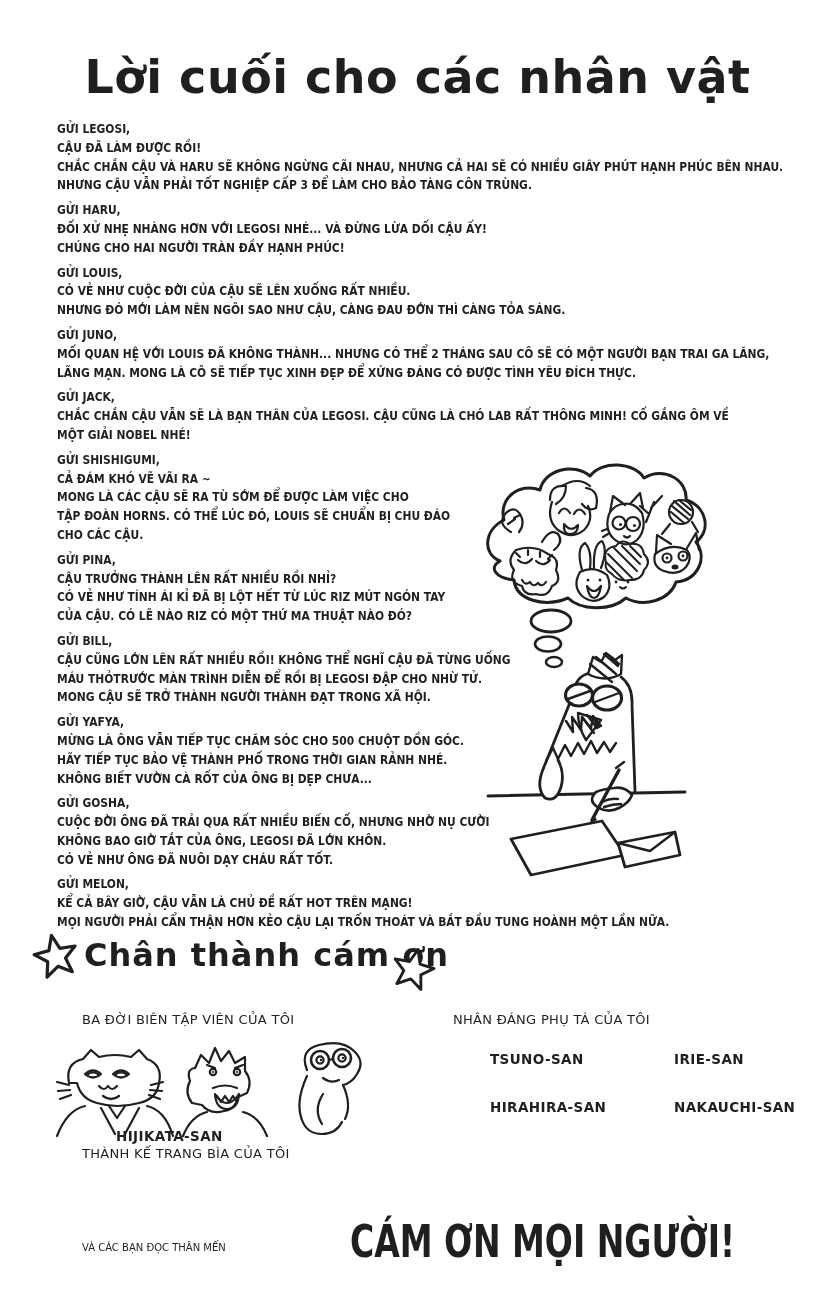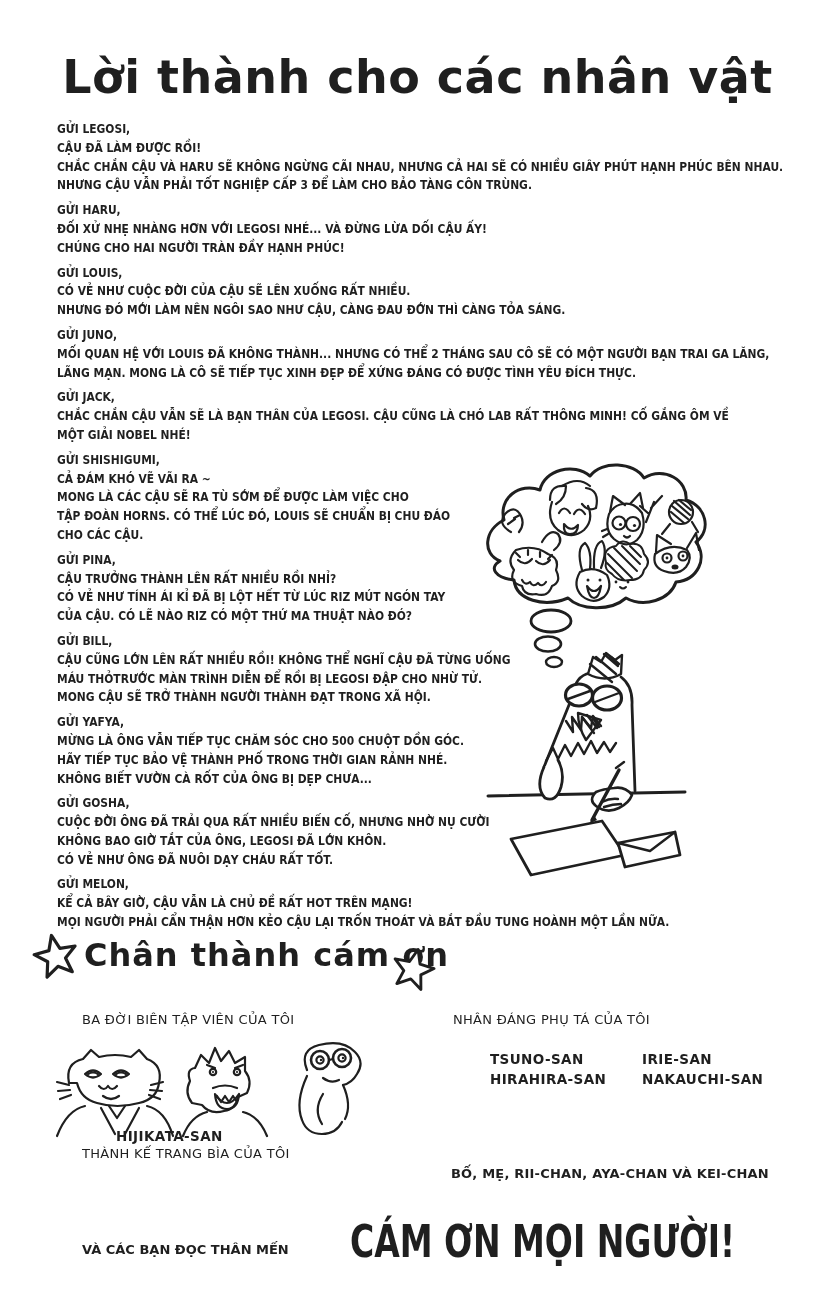--- a/index.html
+++ b/index.html
@@ -20,37 +20,37 @@
   .letter { margin-bottom:6px; }
   .letter .line { white-space:nowrap; }
   .illustration { pointer-events:none; }
   .headline {
     left:84px; top:936px; font-size:32px; font-weight:700; white-space:nowrap;
     letter-spacing:1px;
   }
   .credit-label { font-size:13px; font-weight:400; white-space:nowrap; letter-spacing:0.3px; }
   .assistants {
     left:490px; top:1051px; display:grid; grid-template-columns:152px auto;
-    row-gap:4px; font-size:13.5px; font-weight:700; letter-spacing:0.4px;
+    row-gap:4px; font-size:13.5px; font-weight:700; letter-spacing:0.4px;gap:32px;
   }
   .cover-name { left:116px; top:1128px; font-size:13.5px; font-weight:700; letter-spacing:0.4px; white-space:nowrap; }
   .family-line { left:451px; top:1166px; font-size:13px; font-weight:700; white-space:nowrap; letter-spacing:0.2px; }
-  .readers-line { left:82px; top:1242px; font-size:13px; font-weight:700; white-space:nowrap; }
+  .readers-line { left:82px; top:1242px; font-size:10px; font-weight:400; white-space:nowrap; }
   .final-message {
     left:350px; top:1216px; font-size:44px; font-weight:700; white-space:nowrap;
     transform:scaleX(0.75); transform-origin:0 0; letter-spacing:0px;
   }
   svg { display:block; }
 </style>
 </head>
 <body>
 
 <div class="page">
 
-  <div class="abs page-title">Lời thành cho các nhân vật</div>
+  <div class="abs page-title">Lời cuối cho các nhân vật</div>
 
   <div class="abs letters" id="letters">
   <div class="letter">
     <div class="line salutation">GỬI LEGOSI,</div>
   <div class="line">CẬU ĐÃ LÀM ĐƯỢC RỒI!</div>
         <div class="line">CHẮC CHẮN CẬU VÀ HARU SẼ KHÔNG NGỪNG CÃI NHAU, NHƯNG CẢ HAI SẼ CÓ NHIỀU GIÂY PHÚT HẠNH PHÚC BÊN NHAU.</div>
         <div class="line">NHƯNG CẬU VẪN PHẢI TỐT NGHIỆP CẤP 3 ĐỂ LÀM CHO BẢO TÀNG CÔN TRÙNG.</div>
       </div>
 
   <div class="letter">
@@ -261,19 +261,18 @@
   <div class="abs assistants">
     <span>TSUNO-SAN</span>
     <span>IRIE-SAN</span>
     <span>HIRAHIRA-SAN</span>
     <span>NAKAUCHI-SAN</span>
   </div>
 
   <div class="abs credit-label" style="left:82px; top:1146px;">THÀNH KẾ TRANG BÌA CỦA TÔI</div>
   <div class="abs cover-name">HIJIKATA-SAN</div>
 
-  <div class="abs family-line">BỐ, MẸ, RII-CHAN, AYA-CHAN VÀ KEI-CHAN</div>
 
   <div class="abs readers-line">VÀ CÁC BẠN ĐỌC THÂN MẾN</div>
 
   <div class="abs final-message">CÁM ƠN MỌI NGƯỜI!</div>
 
 </div>
 
 </body></html>

